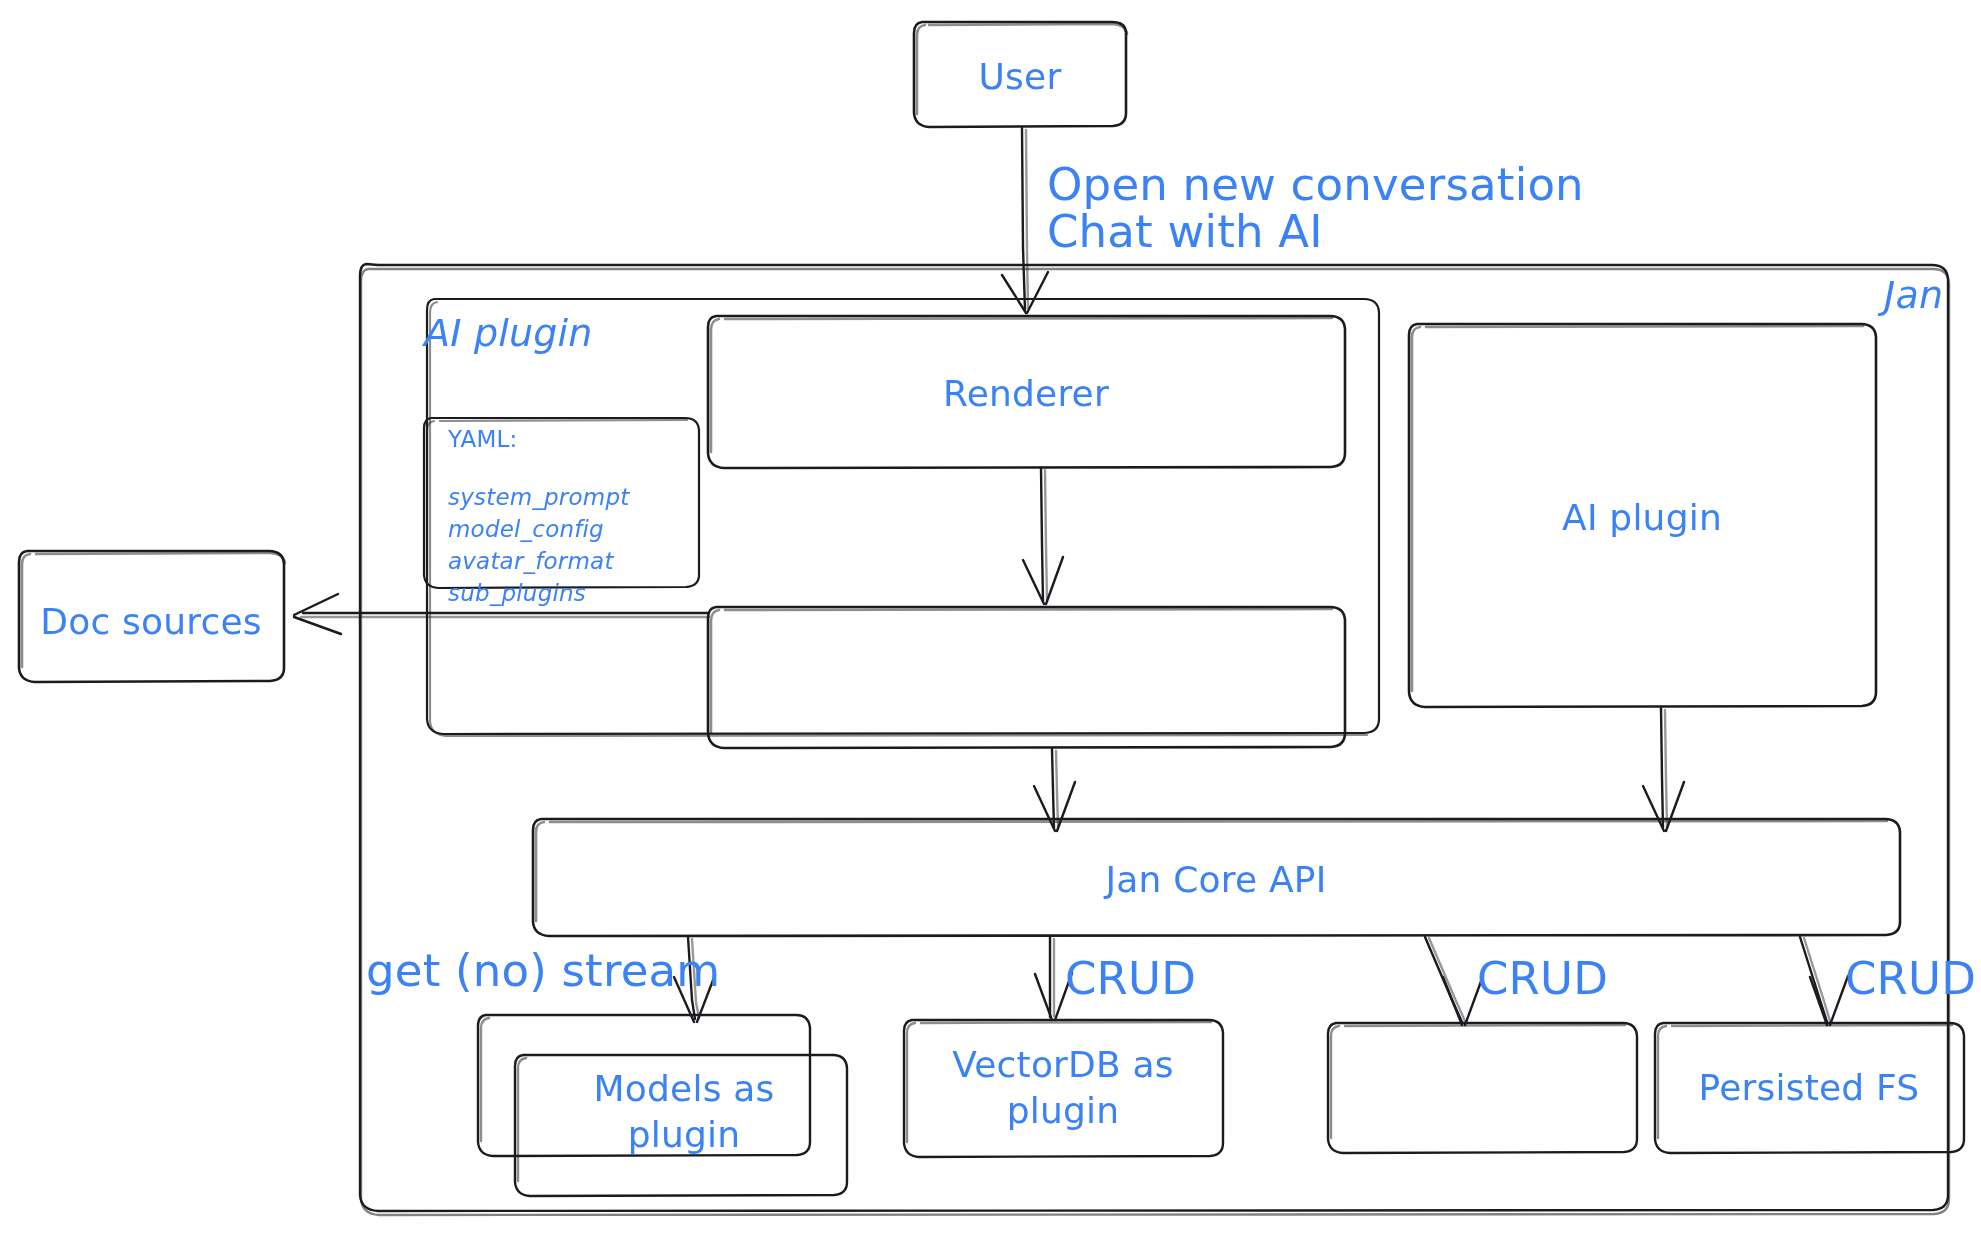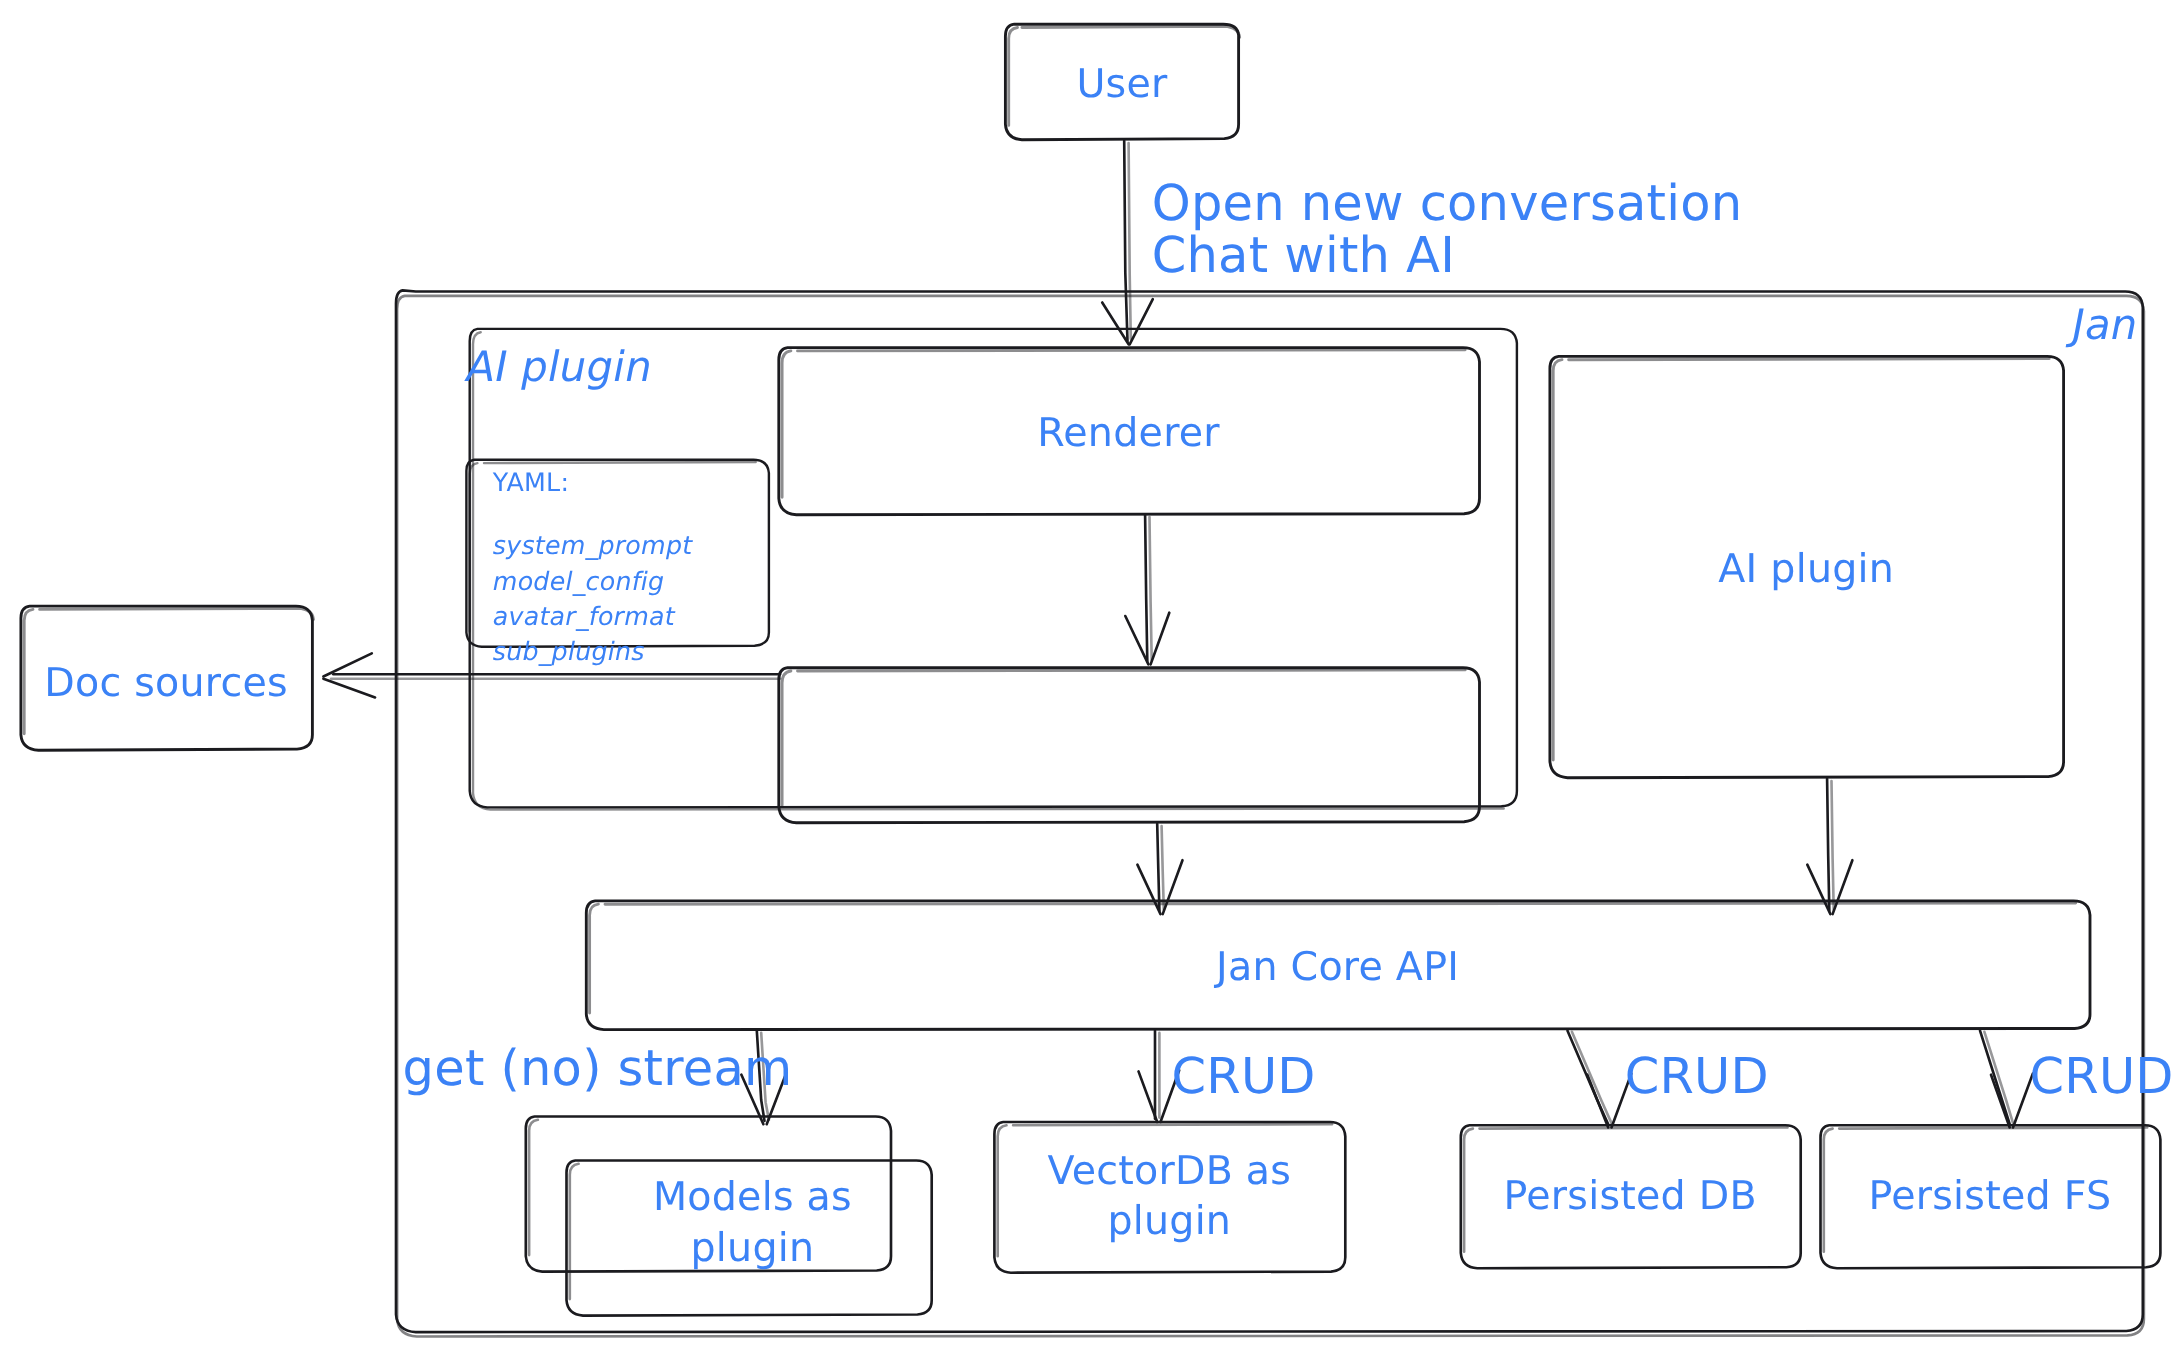--- a/index.html
+++ b/index.html
@@ -222,21 +222,20 @@
   <div class="lbl node-lbl ctr" style="left:151px; top:600px; width:280px;">Doc sources</div>
 
   <div class="lbl node-lbl ctr" style="left:1216px; top:858px; width:600px;">Jan Core API</div>
 
   <div class="lbl node-lbl ctr" style="left:684px; top:1067px; width:340px;">Models as</div>
   <div class="lbl node-lbl ctr" style="left:684px; top:1113px; width:340px;">plugin</div>
 
   <div class="lbl node-lbl ctr" style="left:1063px; top:1043px; width:340px;">VectorDB as</div>
   <div class="lbl node-lbl ctr" style="left:1063px; top:1089px; width:340px;">plugin</div>
 
-  <div class="lbl node-lbl ctr" style="left:1482px; top:1066px; width:340px;">Persisted DB</div>
 
   <div class="lbl node-lbl ctr" style="left:1809px; top:1066px; width:340px;">Persisted FS</div>
 
   <div class="lbl yaml-head" style="left:448px; top:425px;text-align:right;">YAML:</div>
   <div class="lbl yaml-lbl" style="left:448px; top:457px;">system_prompt</div>
   <div class="lbl yaml-lbl" style="left:448px; top:489px;">model_config</div>
   <div class="lbl yaml-lbl" style="left:448px; top:521px;">avatar_format</div>
   <div class="lbl yaml-lbl" style="left:448px; top:553px;">sub_plugins</div>
 
   <div class="lbl edge-lbl" style="left:1047px; top:158px;">Open new conversation</div>

